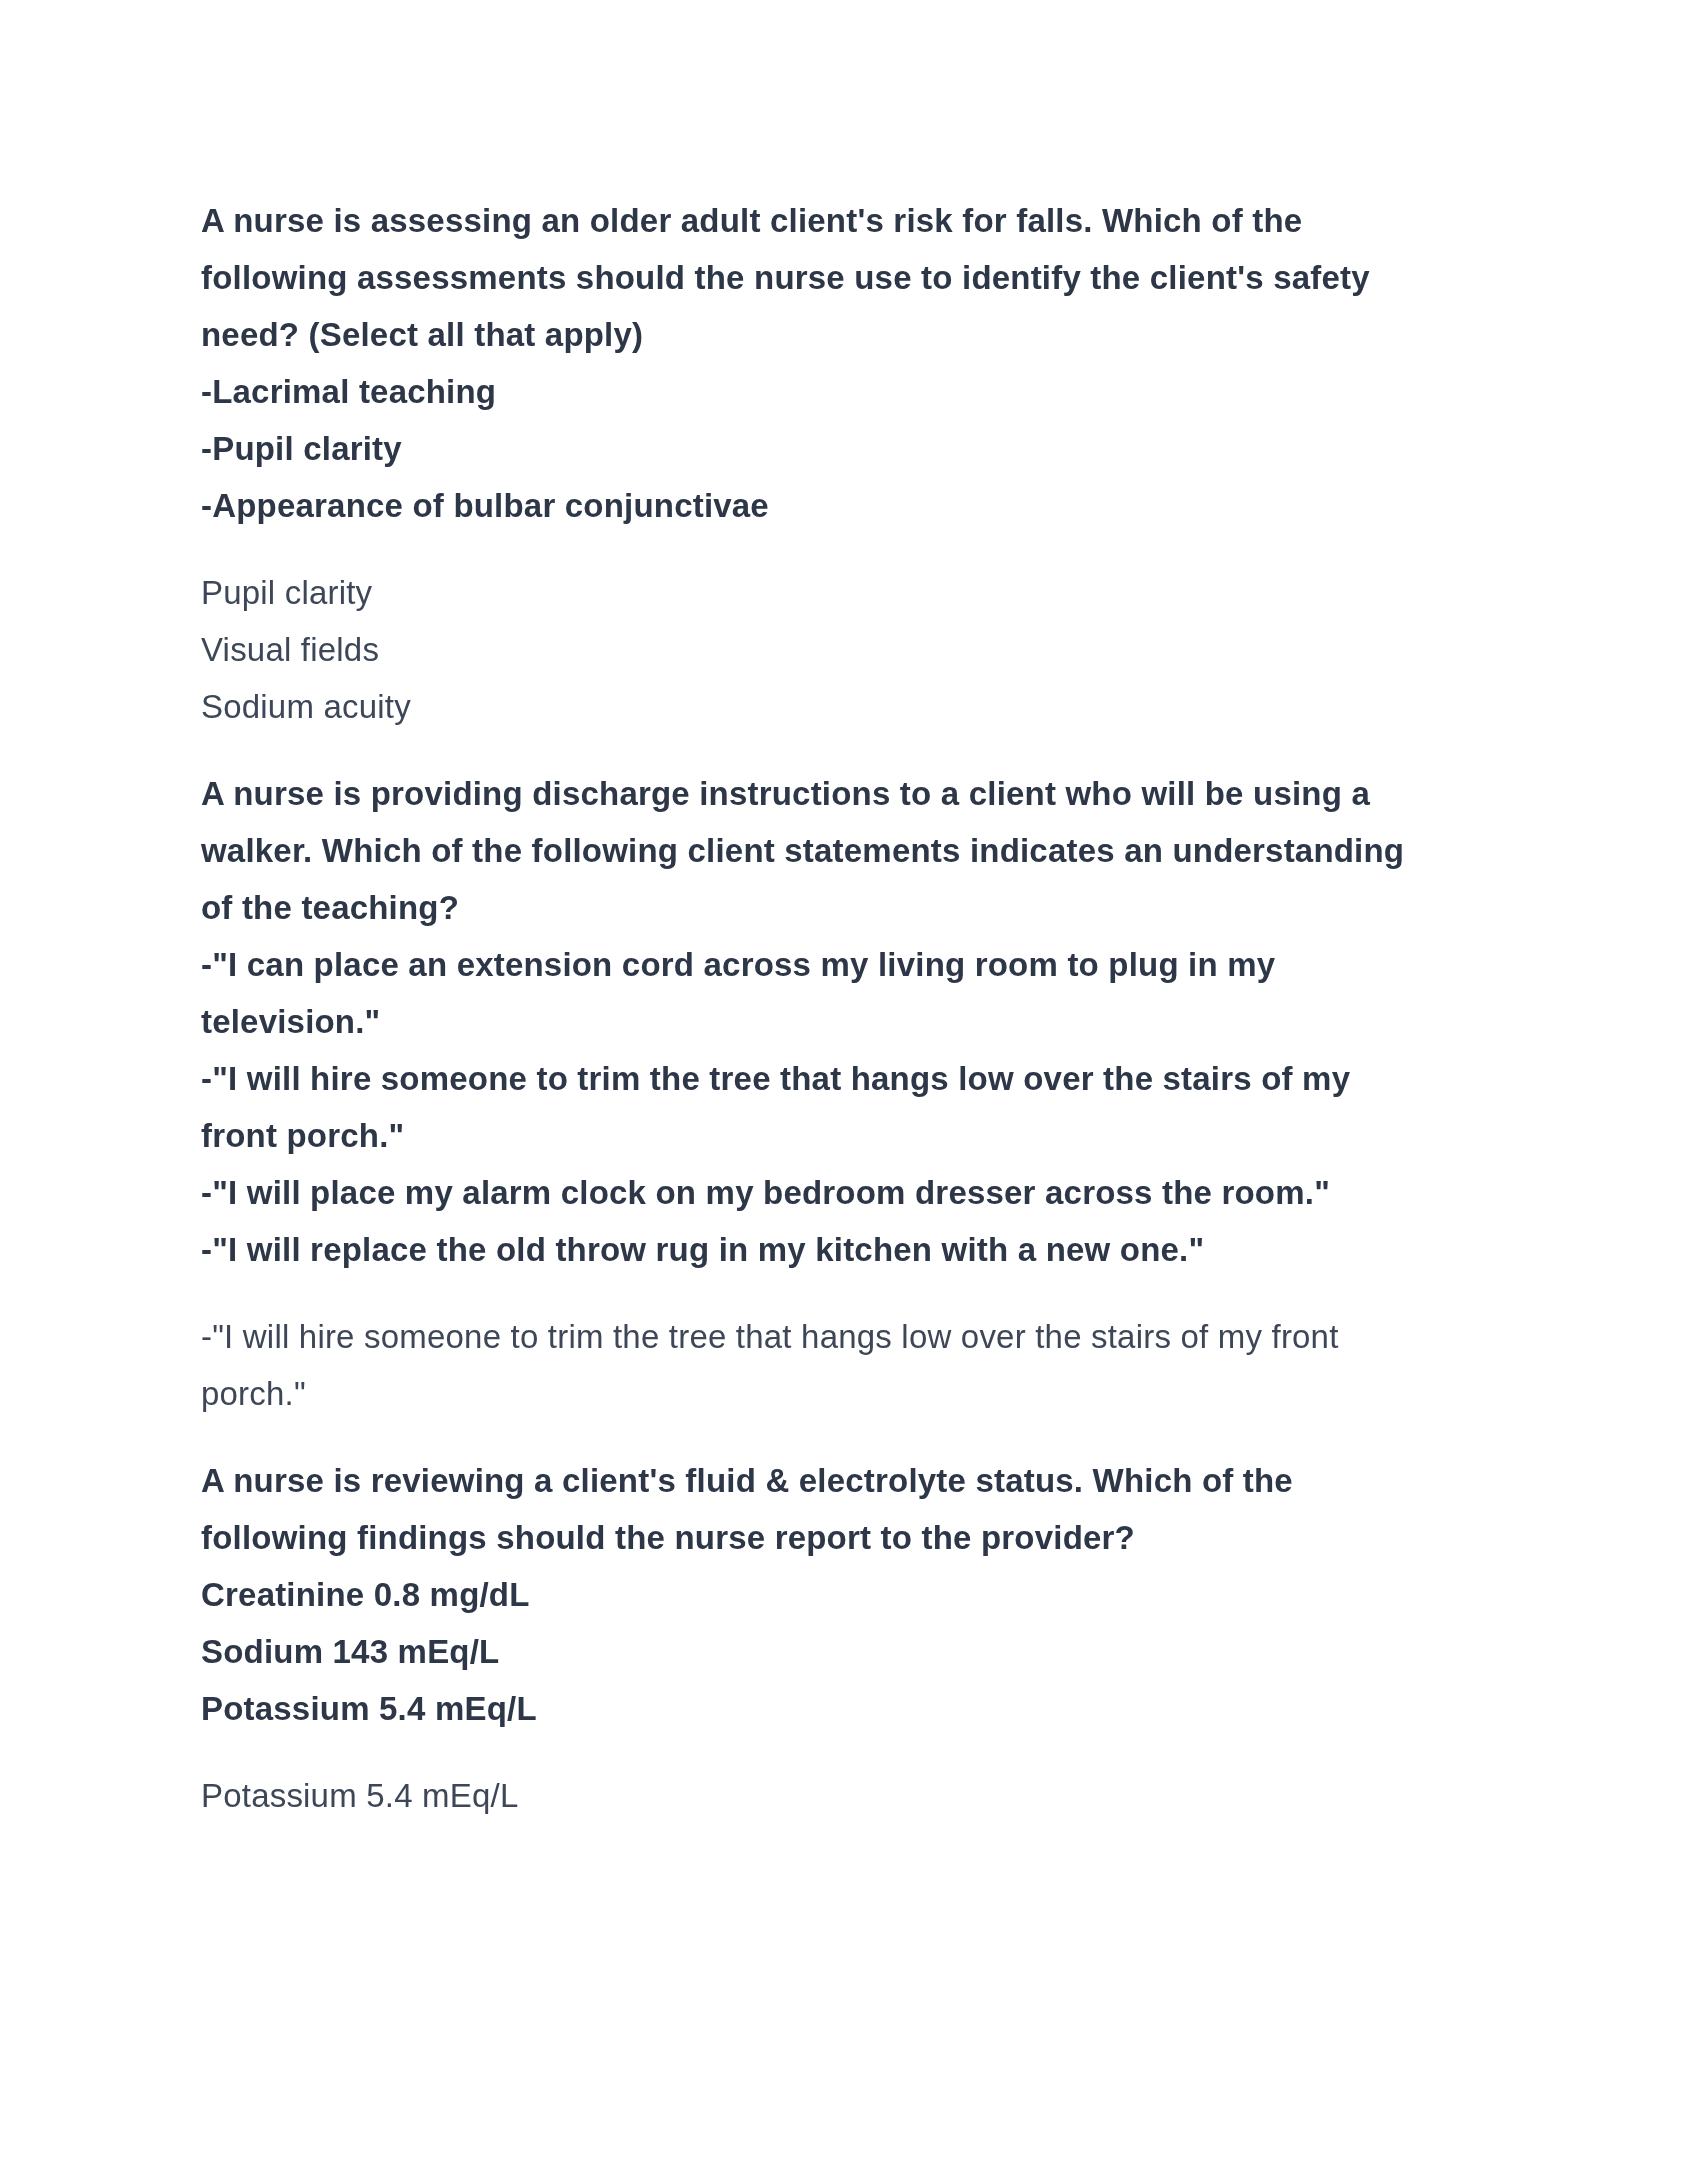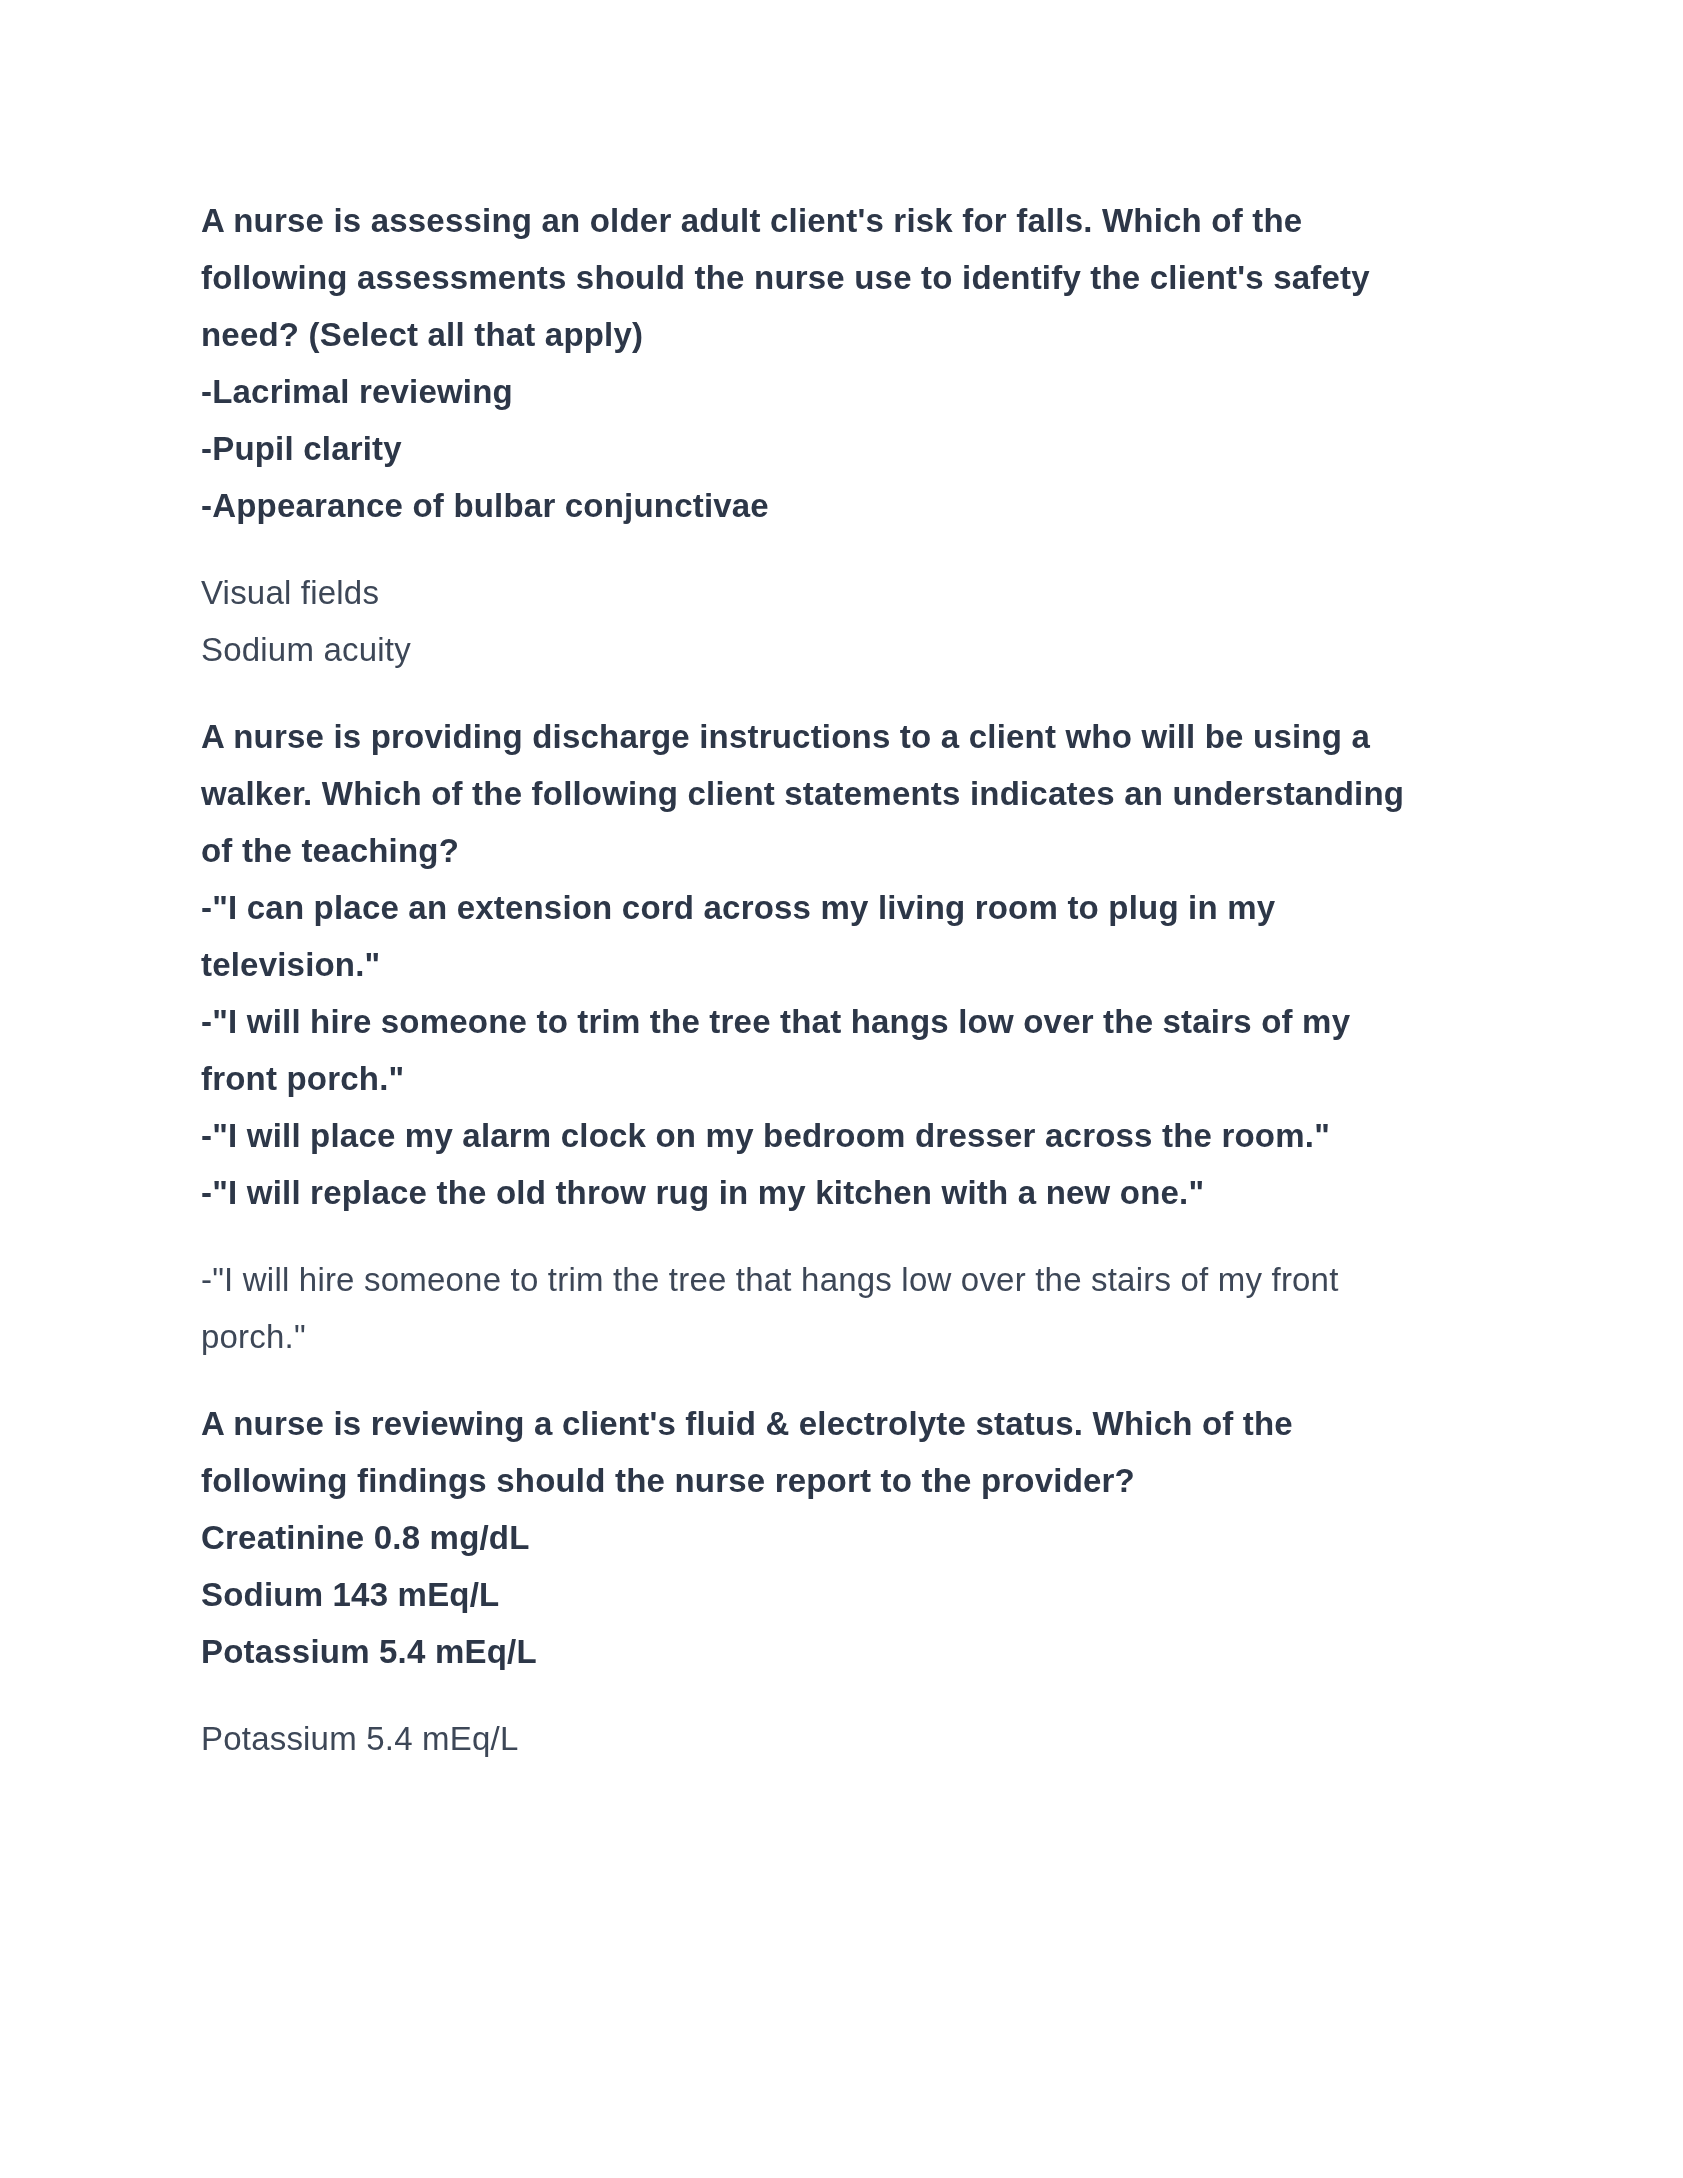--- a/index.html
+++ b/index.html
@@ -46,25 +46,26 @@
     letter-spacing: 0.2px;
   }
 </style>
 </head>
 <body>
 
 <div class="doc">
   <div class="qa-block">
     <p class="q-text">A nurse is assessing an older adult client's risk for falls. Which of the following assessments should the nurse use to identify the client's safety need? (Select all that apply)</p>
     <div class="options">
-        <div class="option">-Lacrimal reviewing</div>
+        <div class="option">-Lacrimal teaching</div>
         <div class="option">-Pupil clarity</div>
         <div class="option">-Appearance of bulbar conjunctivae</div>
       </div>
     <div class="answers">
+        <div class="answer">Pupil clarity</div>
         <div class="answer">Visual fields</div>
         <div class="answer">Sodium acuity</div>
       </div>
   </div>
 
   <div class="qa-block">
     <p class="q-text">A nurse is providing discharge instructions to a client who will be using a walker. Which of the following client statements indicates an understanding of the teaching?</p>
     <div class="options">
         <div class="option">-"I can place an extension cord across my living room to plug in my television."</div>
         <div class="option">-"I will hire someone to trim the tree that hangs low over the stairs of my front porch."</div>

